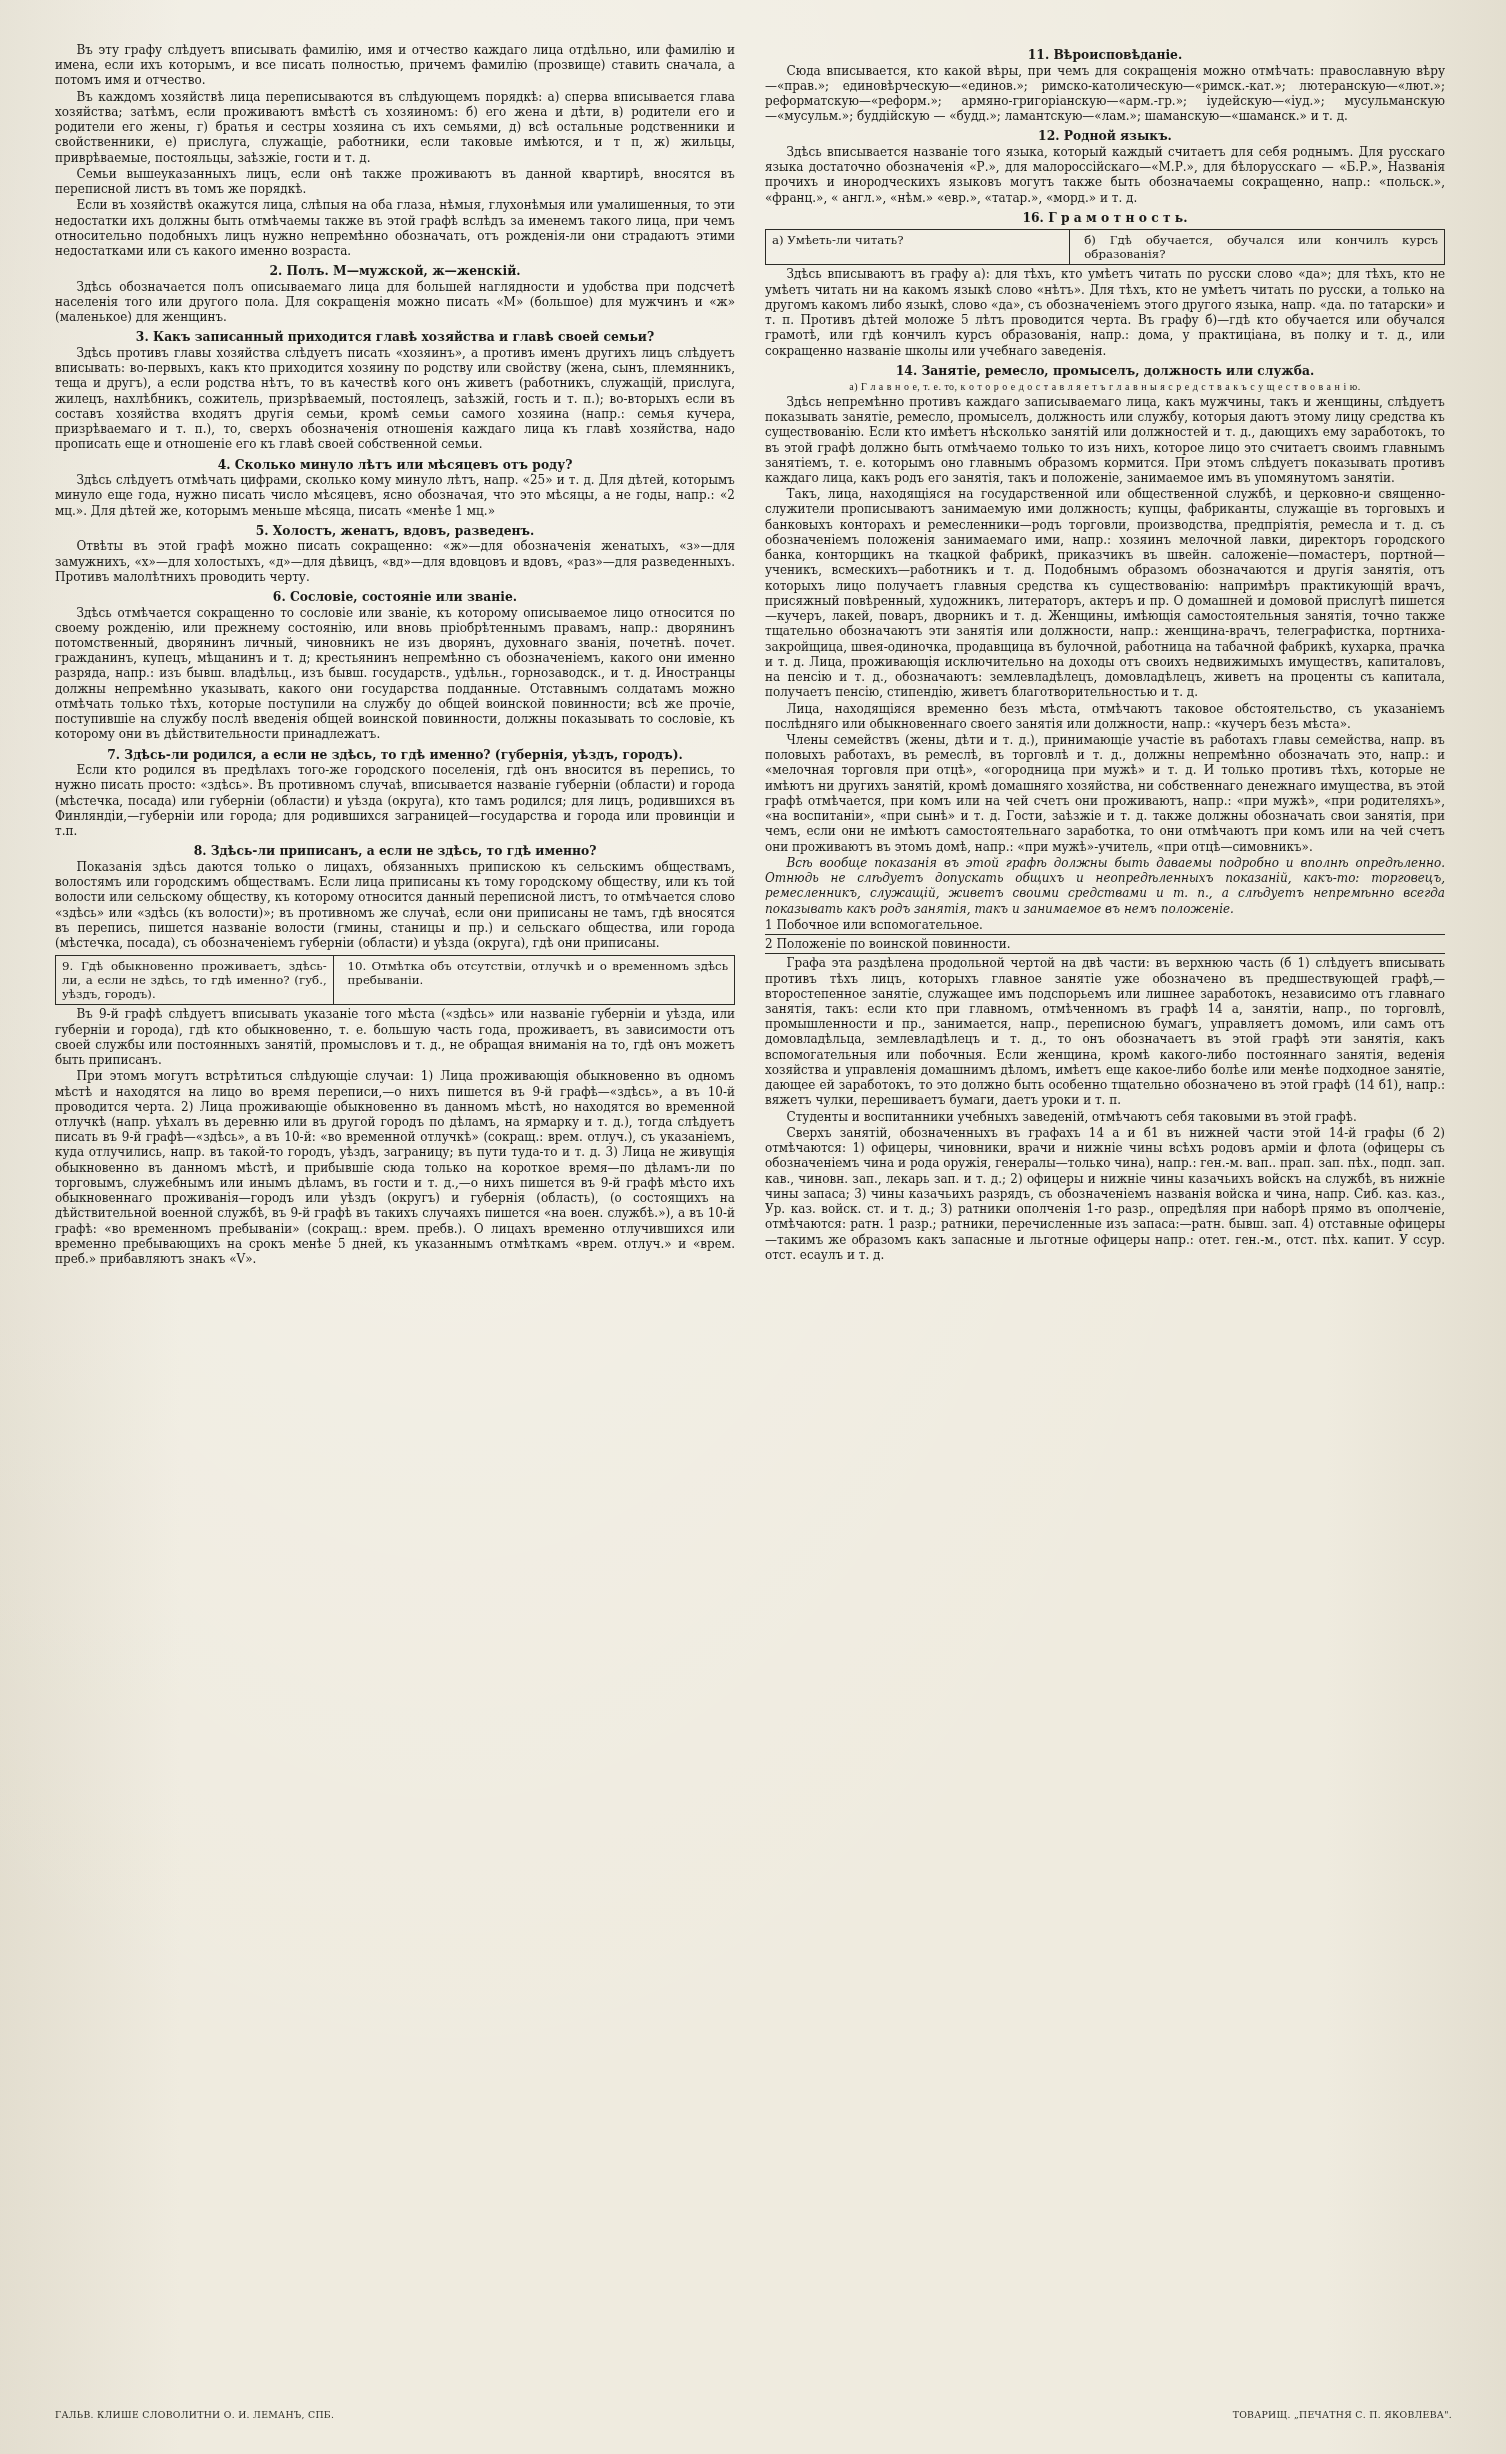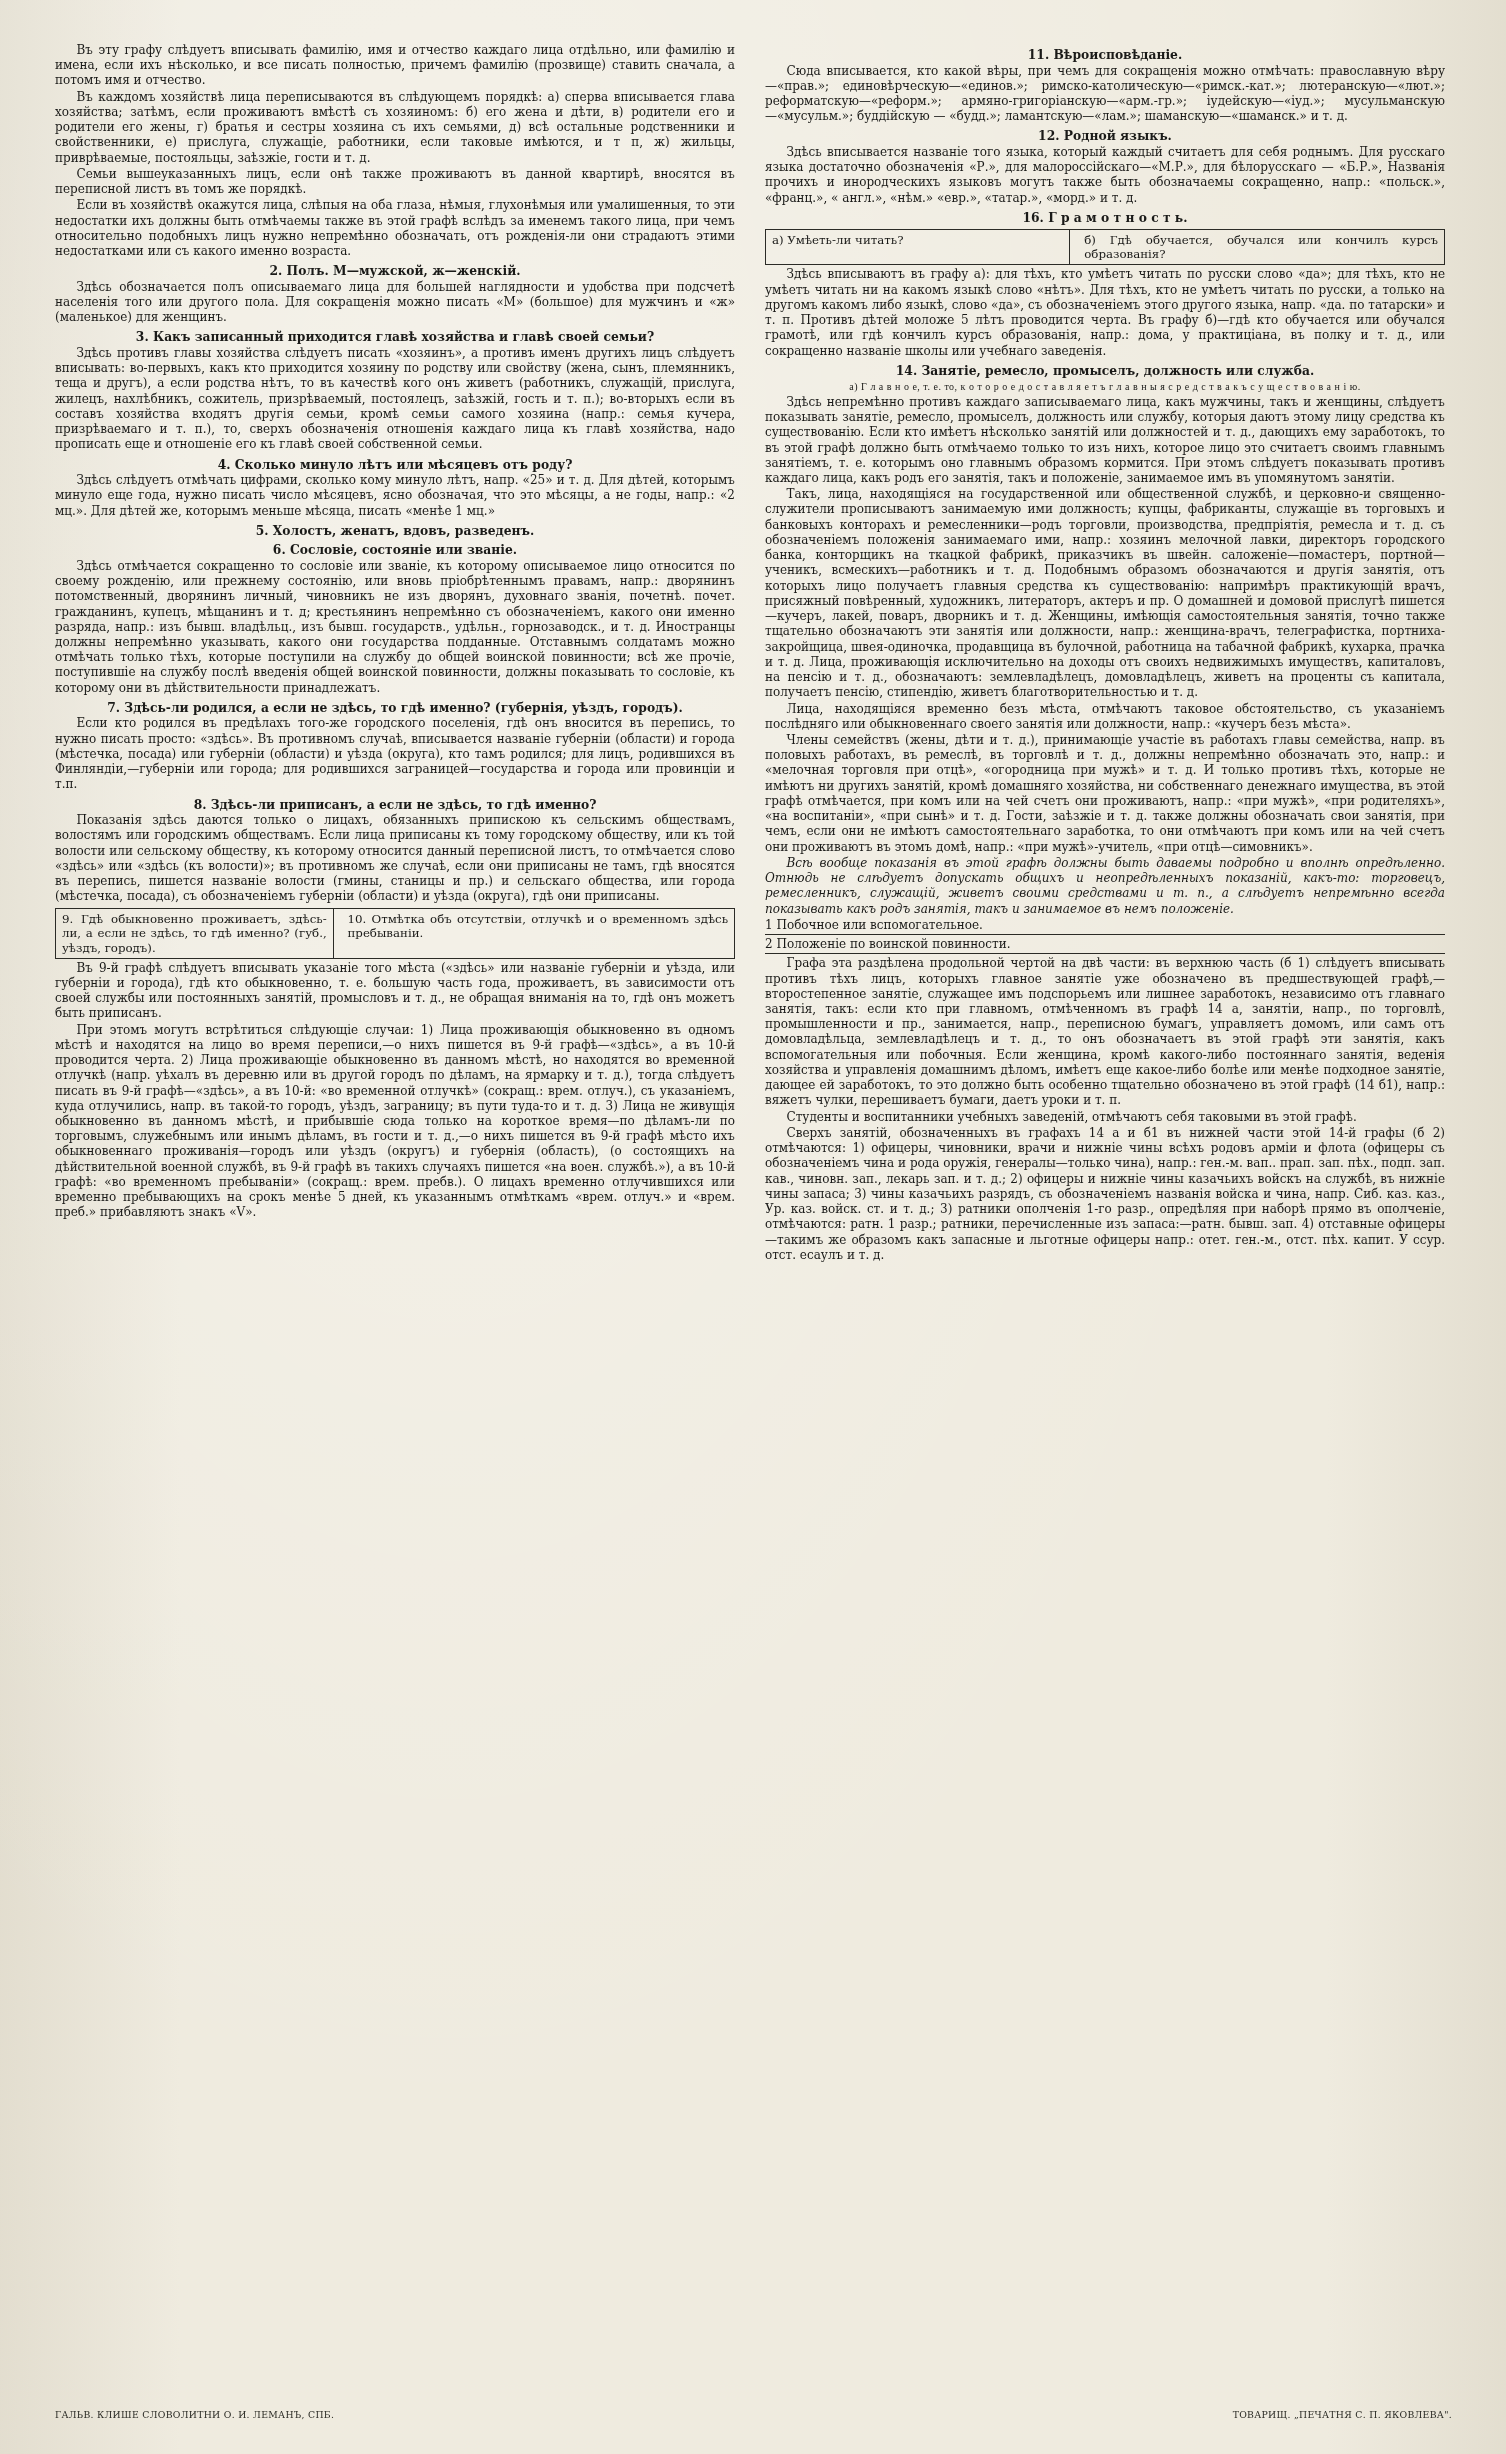--- a/index.html
+++ b/index.html
@@ -98,35 +98,36 @@
 <body>
 
 <div class="page">
   <div class="paper-tint"></div>
 
   <div class="cols">
 
     <div class="col left">
 
 
-      <p>Въ эту графу слѣдуетъ вписывать фамилію, имя и отчество каждаго лица отдѣльно, или фамилію и имена, если ихъ нѣсколько, и все писать полностью, причемъ фамилію (прозвище) ставить сначала, а потомъ имя и отчество.</p>
+      <p>Въ эту графу слѣдуетъ вписывать фамилію, имя и отчество каждаго лица отдѣльно, или фамилію и имена, если ихъ которымъ, и все писать полностью, причемъ фамилію (прозвище) ставить сначала, а потомъ имя и отчество.</p>
       <p>Въ каждомъ хозяйствѣ лица переписываются въ слѣдующемъ порядкѣ: а) сперва вписывается глава хозяйства; затѣмъ, если проживаютъ вмѣстѣ съ хозяиномъ: б) его жена и дѣти, в) родители его и родители его жены, г) братья и сестры хозяина съ ихъ семьями, д) всѣ остальные родственники и свойственники, е) прислуга, служащіе, работники, если таковые имѣются, и т п, ж) жильцы, приврѣваемые, постояльцы, заѣзжіе, гости и т. д.</p>
       <p>Семьи вышеуказанныхъ лицъ, если онѣ также проживаютъ въ данной квартирѣ, вносятся въ переписной листъ въ томъ же порядкѣ.</p>
       <p>Если въ хозяйствѣ окажутся лица, слѣпыя на оба глаза, нѣмыя, глухонѣмыя или умалишенныя, то эти недостатки ихъ должны быть отмѣчаемы также въ этой графѣ вслѣдъ за именемъ такого лица, при чемъ относительно подобныхъ лицъ нужно непремѣнно обозначать, отъ рожденія-ли они страдаютъ этими недостатками или съ какого именно возраста.</p>
 
       <p class="h-num">2.  Полъ. М—мужской, ж—женскій.</p>
       <p>Здѣсь обозначается полъ описываемаго лица для большей наглядности и удобства при подсчетѣ населенія того или другого пола. Для сокращенія можно писать «М» (большое) для мужчинъ и «ж» (маленькое) для женщинъ.</p>
 
       <p class="h-num">3. Какъ записанный приходится главѣ хозяйства и главѣ своей семьи?</p>
       <p>Здѣсь противъ главы хозяйства слѣдуетъ писать «хозяинъ», а противъ именъ другихъ лицъ слѣдуетъ вписывать: во-первыхъ, какъ кто приходится хозяину по родству или свойству (жена, сынъ, племянникъ, теща и другъ), а если родства нѣтъ, то въ качествѣ кого онъ живетъ (работникъ, служащій, прислуга, жилецъ, нахлѣбникъ, сожитель, призрѣваемый, постоялецъ, заѣзжій, гость и т. п.); во-вторыхъ если въ составъ хозяйства входятъ другія семьи, кромѣ семьи самого хозяина (напр.: семья кучера, призрѣваемаго и т. п.), то, сверхъ обозначенія отношенія каждаго лица къ главѣ хозяйства, надо прописать еще и отношеніе его къ главѣ своей собственной семьи.</p>
 
       <p class="h-num">4.  Сколько минуло лѣтъ или мѣсяцевъ отъ роду?</p>
       <p>Здѣсь слѣдуетъ отмѣчать цифрами, сколько кому минуло лѣтъ, напр. «25» и т. д. Для дѣтей, которымъ минуло еще года, нужно писать число мѣсяцевъ, ясно обозначая, что это мѣсяцы, а не годы, напр.: «2 мц.». Для дѣтей же, которымъ меньше мѣсяца, писать «менѣе 1 мц.»</p>
 
       <p class="h-num">5.  Холостъ, женатъ, вдовъ, разведенъ.</p>
+      <p>Отвѣты въ этой графѣ можно писать сокращенно: «ж»—для обозначенія женатыхъ, «з»—для замужнихъ, «х»—для холостыхъ, «д»—для дѣвицъ, «вд»—для вдовцовъ и вдовъ, «раз»—для разведенныхъ. Противъ малолѣтнихъ проводить черту.</p>
 
       <p class="h-num">6.  Сословіе, состояніе или званіе.</p>
       <p>Здѣсь отмѣчается сокращенно то сословіе или званіе, къ которому описываемое лицо относится по своему рожденію, или прежнему состоянію, или вновь пріобрѣтеннымъ правамъ, напр.: дворянинъ потомственный, дворянинъ личный, чиновникъ не изъ дворянъ, духовнаго званія, почетнѣ. почет. гражданинъ, купецъ, мѣщанинъ и т. д; крестьянинъ непремѣнно съ обозначеніемъ, какого они именно разряда, напр.: изъ бывш. владѣльц., изъ бывш. государств., удѣльн., горнозаводск., и т. д. Иностранцы должны непремѣнно указывать, какого они государства подданные. Отставнымъ солдатамъ можно отмѣчать только тѣхъ, которые поступили на службу до общей воинской повинности; всѣ же прочіе, поступившіе на службу послѣ введенія общей воинской повинности, должны показывать то сословіе, къ которому они въ дѣйствительности принадлежатъ.</p>
 
       <p class="h-num">7.  Здѣсь-ли родился, а если не здѣсь, то гдѣ именно? (губернія, уѣздъ, городъ).</p>
       <p>Если кто родился въ предѣлахъ того-же городского поселенія, гдѣ онъ вносится въ перепись, то нужно писать просто: «здѣсь». Въ противномъ случаѣ, вписывается названіе губерніи (области) и города (мѣстечка, посада) или губерніи (области) и уѣзда (округа), кто тамъ родился; для лицъ, родившихся въ Финляндіи,—губерніи или города; для родившихся заграницей—государства и города или провинціи и т.п.</p>
 
       <p class="h-num">8.  Здѣсь-ли приписанъ, а если не здѣсь, то гдѣ именно?</p>
       <p>Показанія здѣсь даются только о лицахъ, обязанныхъ припискою къ сельскимъ обществамъ, волостямъ или городскимъ обществамъ. Если лица приписаны къ тому городскому обществу, или къ той волости или сельскому обществу, къ которому относится данный переписной листъ, то отмѣчается слово «здѣсь» или «здѣсь (къ волости)»; въ противномъ же случаѣ, если они приписаны не тамъ, гдѣ вносятся въ перепись, пишется названіе волости (гмины, станицы и пр.) и сельскаго общества, или города (мѣстечка, посада), съ обозначеніемъ губерніи (области) и уѣзда (округа), гдѣ они приписаны.</p>
 

